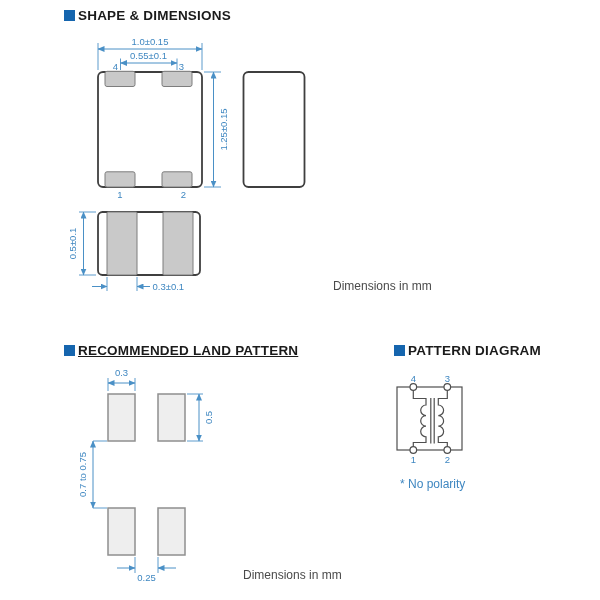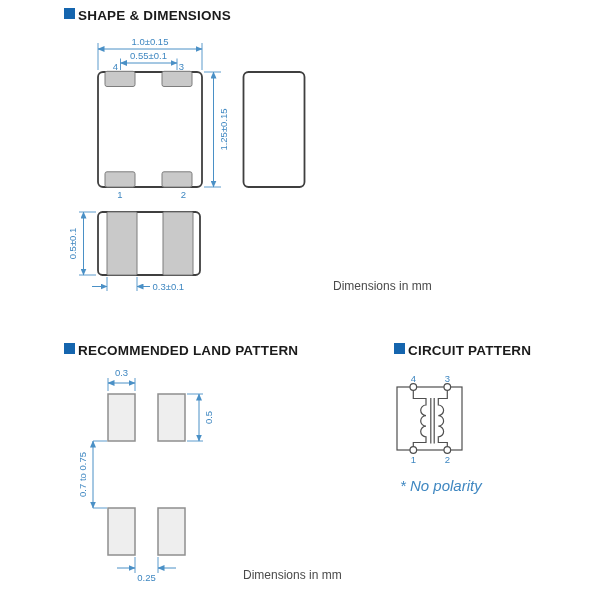--- a/index.html
+++ b/index.html
@@ -1,22 +1,22 @@
 <!DOCTYPE html>
 <html><head>
 <meta charset="utf-8">
 <style>
   html,body{margin:0;padding:0;background:#fff;}
   .page{position:relative;width:600px;height:600px;background:#ffffff;overflow:hidden;
         font-family:"Liberation Sans",sans-serif;}
-  .section-title{position:absolute;display:flex;gap:3px;
+  .section-title{position:absolute;display:flex;align-items:center;gap:3px;
         font-weight:bold;font-size:13.5px;color:#1b1b1b;letter-spacing:.2px;white-space:nowrap;}
   .bullet{width:11px;height:11px;background:#1565ae;display:inline-block;flex:0 0 auto;}
   .note{position:absolute;font-size:12px;color:#4a4a4a;white-space:nowrap;}
-  .polarity{position:absolute;font-size:15px;color:#3f87c1;white-space:nowrap;font-style:italic;}
+  .polarity{position:absolute;font-size:12px;color:#3f87c1;white-space:nowrap;}
   svg{position:absolute;overflow:visible;}
   .body{fill:#ffffff;stroke:#3f3f3f;stroke-width:1.8;}
   .pad{fill:#c9c9c9;stroke:#7d7d7d;stroke-width:1;}
   .land-pad{fill:#eeeeee;stroke:#8f8f8f;stroke-width:1.5;}
   .dim{stroke:#4a90c6;stroke-width:1;fill:none;}
   .ext{stroke:#4a90c6;stroke-width:0.9;fill:none;}
   .dim-text{fill:#3f87c1;font-size:9.5px;font-family:"Liberation Sans",sans-serif;}
   .pin-num{fill:#3f87c1;font-size:9.5px;font-family:"Liberation Sans",sans-serif;text-anchor:middle;}
   .wire{stroke:#4f4f4f;stroke-width:1.2;fill:none;}
   .term{fill:#ffffff;stroke:#4f4f4f;stroke-width:1.2;}
@@ -78,21 +78,21 @@
 
     <line class="ext" x1="107" y1="247" x2="107" y2="261"></line>
     <line class="ext" x1="137" y1="247" x2="137" y2="261"></line>
     <line class="dim" x1="92" y1="256.5" x2="107" y2="256.5" marker-end="url(#ah1)"></line>
     <line class="dim" x1="137" y1="256.5" x2="150" y2="256.5" marker-start="url(#ah1)"></line>
     <text class="dim-text" x="152.5" y="260" text-anchor="start">0.3±0.1</text>
   </svg>
 
   <div class="note" style="left:333px;top:279px;">Dimensions in mm</div>
 
-  <div class="section-title" style="left:64px;top:343px;">
+  <div class="section-title" style="left:64px;top:343px;text-decoration:underline;">
     <span class="bullet"></span>
     <span>RECOMMENDED LAND PATTERN</span>
   </div>
 
   <svg style="left:0;top:360px;" width="340" height="240" viewBox="0 0 340 240">
     <defs>
       <marker id="ah2" markerWidth="7" markerHeight="6" refX="6.5" refY="3" orient="auto-start-reverse">
         <path d="M0 0 L7 3 L0 6 Z" fill="#4a90c6"></path>
       </marker>
     </defs>
@@ -121,21 +121,21 @@
     <line class="ext" x1="158" y1="197" x2="158" y2="213"></line>
     <line class="dim" x1="117" y1="208" x2="135" y2="208" marker-end="url(#ah2)"></line>
     <line class="dim" x1="158" y1="208" x2="176" y2="208" marker-start="url(#ah2)"></line>
     <text class="dim-text" x="146.5" y="221" text-anchor="middle">0.25</text>
   </svg>
 
   <div class="note" style="left:243px;top:568px;">Dimensions in mm</div>
 
   <div class="section-title" style="left:394px;top:343px;">
     <span class="bullet"></span>
-    <span>CIRCUIT PATTERN</span>
+    <span>PATTERN DIAGRAM</span>
   </div>
 
   <svg style="left:380px;top:365px;" width="160" height="130" viewBox="0 0 160 130">
     <rect class="wire" x="17" y="22" width="65" height="63"></rect>
 
     <path class="wire" d="M33.3 25.3 V33.5 H46 V40 A5.3 5.3 0 0 0 46 50.6 A5.3 5.3 0 0 0 46 61.2 A5.3 5.3 0 0 0 46 71.8 V77.5 H33.3 V81.7"></path>
     <path class="wire" d="M67.3 25.3 V33.5 H58.3 V40 A5.3 5.3 0 0 1 58.3 50.6 A5.3 5.3 0 0 1 58.3 61.2 A5.3 5.3 0 0 1 58.3 71.8 V77.5 H67.3 V81.7"></path>
 
     <line class="wire" x1="50.8" y1="33" x2="50.8" y2="78.5"></line>
     <line class="wire" x1="54.2" y1="33" x2="54.2" y2="78.5"></line>

